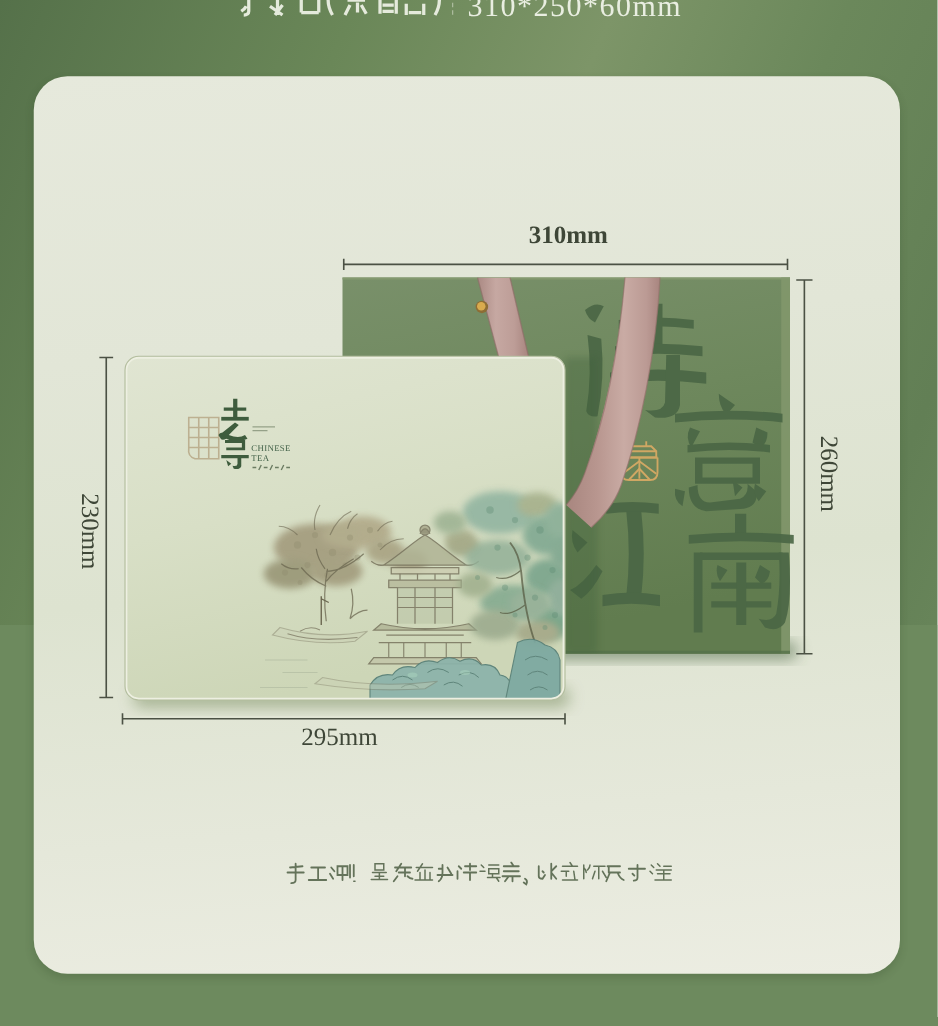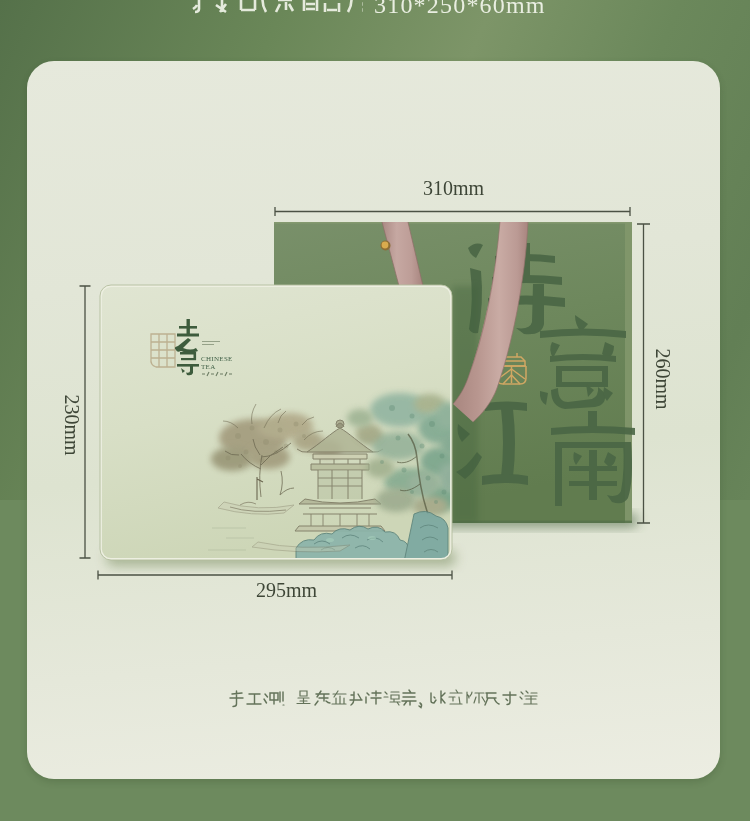--- a/index.html
+++ b/index.html
@@ -302,27 +302,27 @@
 
   <g stroke="#4b5144" stroke-width="1.3">
     <path d="M85 286 V558 M79.5 286 h11 M79.5 558 h11"></path>
   </g>
 
   <g stroke="#4b5144" stroke-width="1.3">
     <path d="M98 575 H452 M98 570.5 v9 M452 570.5 v9"></path>
   </g>
 </svg>
 
-<div class="dimlabel" style="left:423px;top:177px;">310mm</div>
+<div class="dimlabel" style="left:423px;top:177px;font-weight:bold;">310mm</div>
 
 <div class="dimlabel" style="left:633px;top:366px;transform:rotate(90deg);transform-origin:center;width:58px;text-align:center;">260mm</div>
 
 <div class="dimlabel" style="left:42px;top:412px;transform:rotate(90deg);transform-origin:center;width:58px;text-align:center;">230mm</div>
 
-<div class="dimlabel" style="left:256px;top:579px;">295mm</div>
+<div class="dimlabel" style="left:241px;top:579px;">295mm</div>
 
 <svg class="abs" style="left:228px;top:689px;" width="310" height="22" viewBox="0 0 310 22">
   <g stroke="#64735a" stroke-width="1.45" fill="none" stroke-linecap="round">
     <path d="M4 5 l10 -1 M2 9 h13 M8.5 2 v13 q0 2.5 -3.5 2.5"></path>
     <path d="M21 5 h11 M26.5 5 v10 M19 15 h14"></path>
     <path d="M37 5 l2.5 3 M36 10 l2.5 4 M42 4 h8 v7 h-8 z M46 4 v11 M52 3 v10 M55 3 v9"></path>
     <path d="M55 16 l1 0" stroke-width="1.2"></path>
     <path d="M72 2 h7 v5 h-7 z M70 9 h11 M75.5 9 v5 M69 14.5 h13 M72 12 h7" stroke-width="1.2"></path>
     <path d="M88 5 h13 M93 2 l-4 6 M96 5 v7 M91 9 h9 M98 12 q2 2 4 2 M90 12 l-3 4"></path>
     <path d="M105 5 h13 M110 2 l-4 6 M108 9 v6 M112 7 v8 M116 9 v6 M104 15 h14" stroke-width="1.2"></path>

